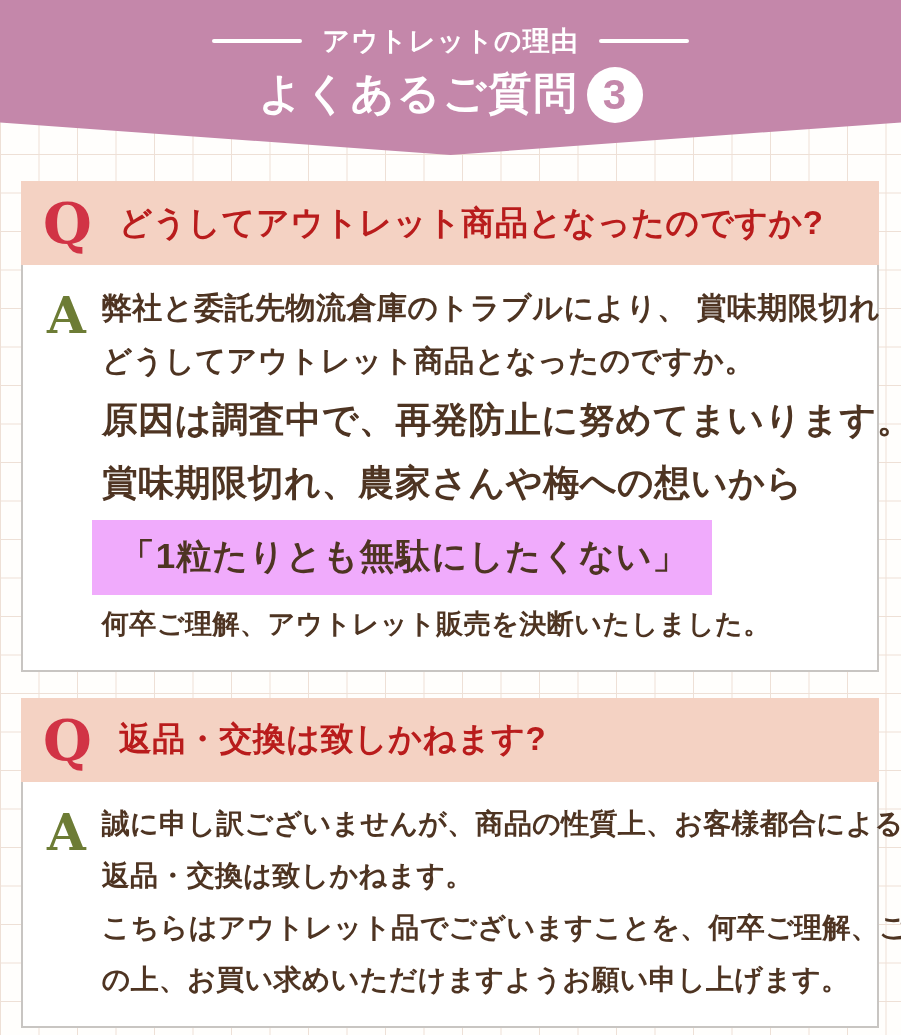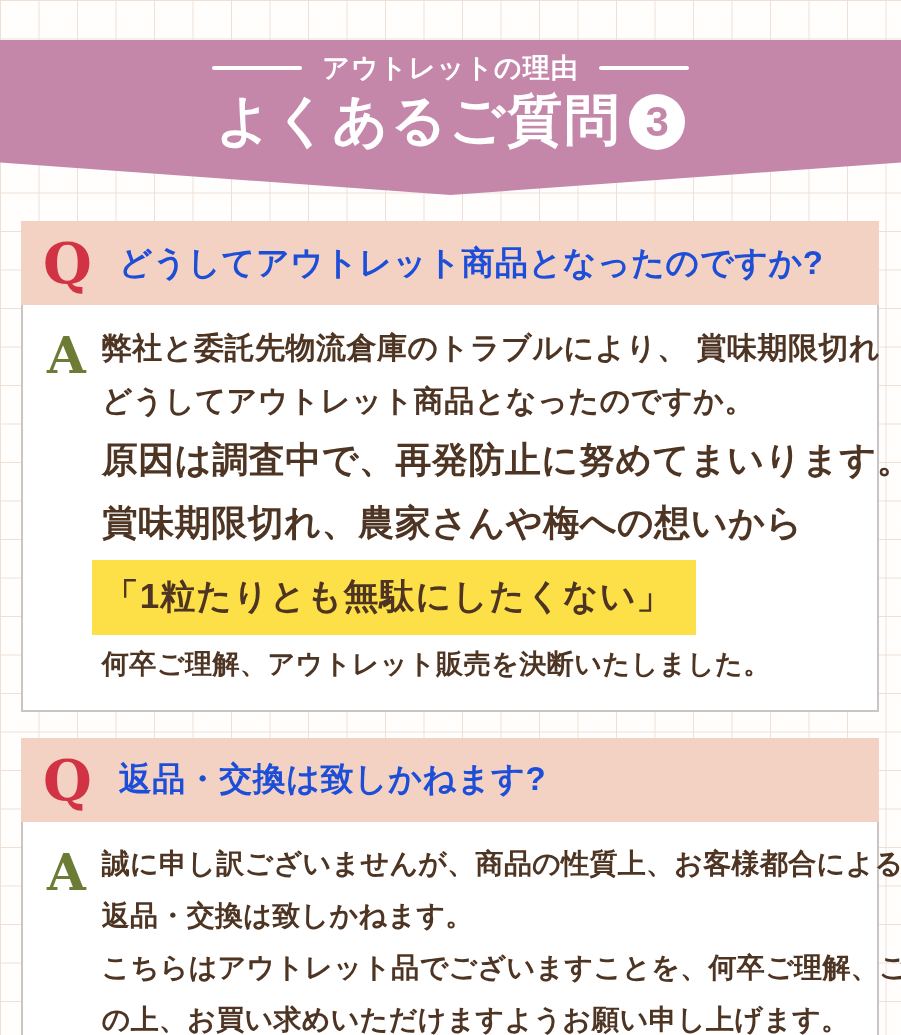--- a/index.html
+++ b/index.html
@@ -13,37 +13,36 @@
       linear-gradient(to bottom, #eee0d6 1px, transparent 1px);
     background-size:38.5px 38.5px;
   }
   .page { position:relative; width:901px; height:1035px; }
 
   
   .banner {
     width:901px; height:155px;
     background:#c487aa;
     clip-path: polygon(0 0, 100% 0, 100% 79%, 50% 100%, 0 79%);
-    padding-top:10px;
+    padding-top:23px;
     text-align:right;
-    margin-top:40px;
   }
   .subtitle-row {
     display:flex; align-items:center; justify-content:center; gap:20px;
     margin-bottom:6px;
   }
   .dash { width:90px; height:4px; background:#ffffff; border-radius:2px; }
   .subtitle {
     color:#ffffff; font-size:27px; font-weight:bold; letter-spacing:1px;
   }
   .title-row {
     display:flex; align-items:center; justify-content:center; gap:8px;
   }
   .title {
-    color:#ffffff; font-size:55px; font-weight:bold; letter-spacing:2px;
+    color:#ffffff; font-size:43px; font-weight:bold; letter-spacing:2px;
     line-height:1.05;
   }
   .badge {
     display:inline-flex; align-items:center; justify-content:center;
     width:56px; height:56px; border-radius:50%; background:#ffffff;
     margin-top:2px;
   }
   .badge span {
     color:#c487aa; font-size:42px; font-weight:bold; line-height:1;
   }
@@ -55,43 +54,43 @@
 
   .qa-header {
     display:flex; align-items:center;
     background:#f4d2c3; height:84px; padding:0 20px 0 22px;
   }
   .q-letter {
     font-family:"DejaVu Serif", serif;
     font-size:56px; font-weight:bold; color:#d13345; line-height:1;
   }
   .question {
-    font-size:33px; font-weight:bold; color:#1d4ed8;
+    font-size:33px; font-weight:bold; color:#b91c1c;
     margin-left:27px; letter-spacing:0.5px;
   }
 
   .qa-body {
     display:flex; align-items:flex-start;
     background:#ffffff;
     border:2px solid #c8c5c2; border-top:none;
     padding:16px 20px 20px 24px;
   }
   .a-letter {
     font-family:"DejaVu Serif", serif;
     font-size:50px; font-weight:bold; color:#6d7c35; line-height:1;
     margin:10px 16px 0 0; flex:0 0 auto;
   }
   .answer { color:#4e3422; font-weight:bold; }
   .answer p { white-space:nowrap; }
   .t1 { font-size:30px; line-height:1.78; letter-spacing:0.5px; }
   .t2 { font-size:36px; line-height:1.76; letter-spacing:0.5px; }
   .hl {
-    display:inline-block; background:#fde047;
+    display:inline-block; background:#f0abfc;
     font-size:35px; font-weight:bold; color:#4e3422;
-    padding:13px 24px 15px 12px; margin:5px 0 4px -10px;
+    padding:13px 24px 15px 28px; margin:5px 0 4px -10px;
     letter-spacing:1px; white-space:nowrap;
   }
   .t3 { font-size:27px; line-height:1.9; letter-spacing:0.5px; }
   .t4 { font-size:28px; line-height:1.86; letter-spacing:0.3px; }
 </style>
 </head>
 <body>
 
 <div class="page">
 

